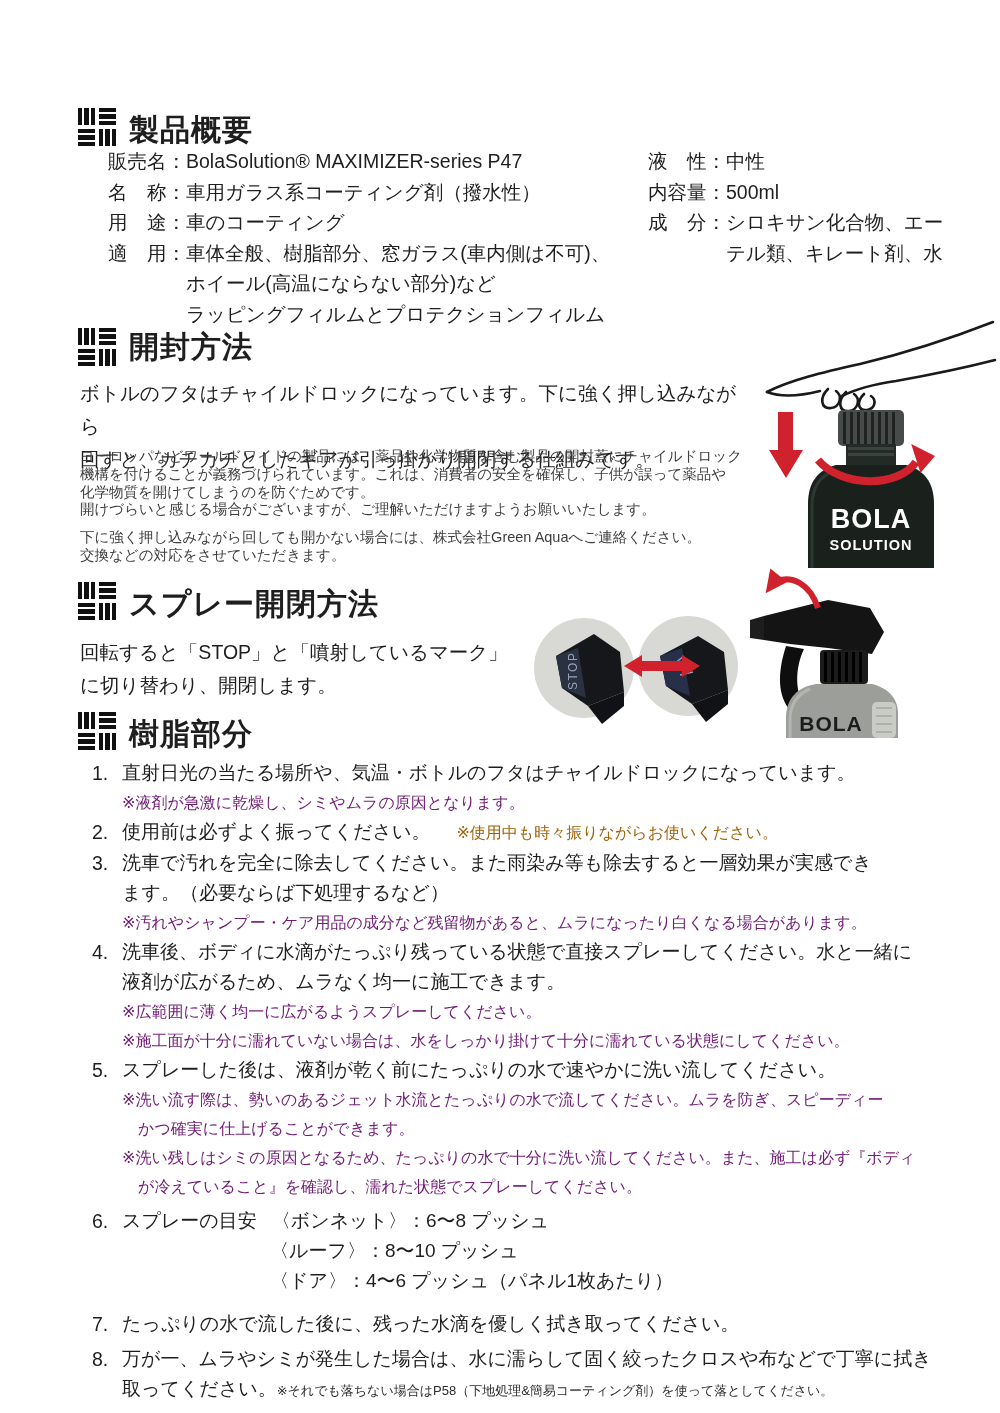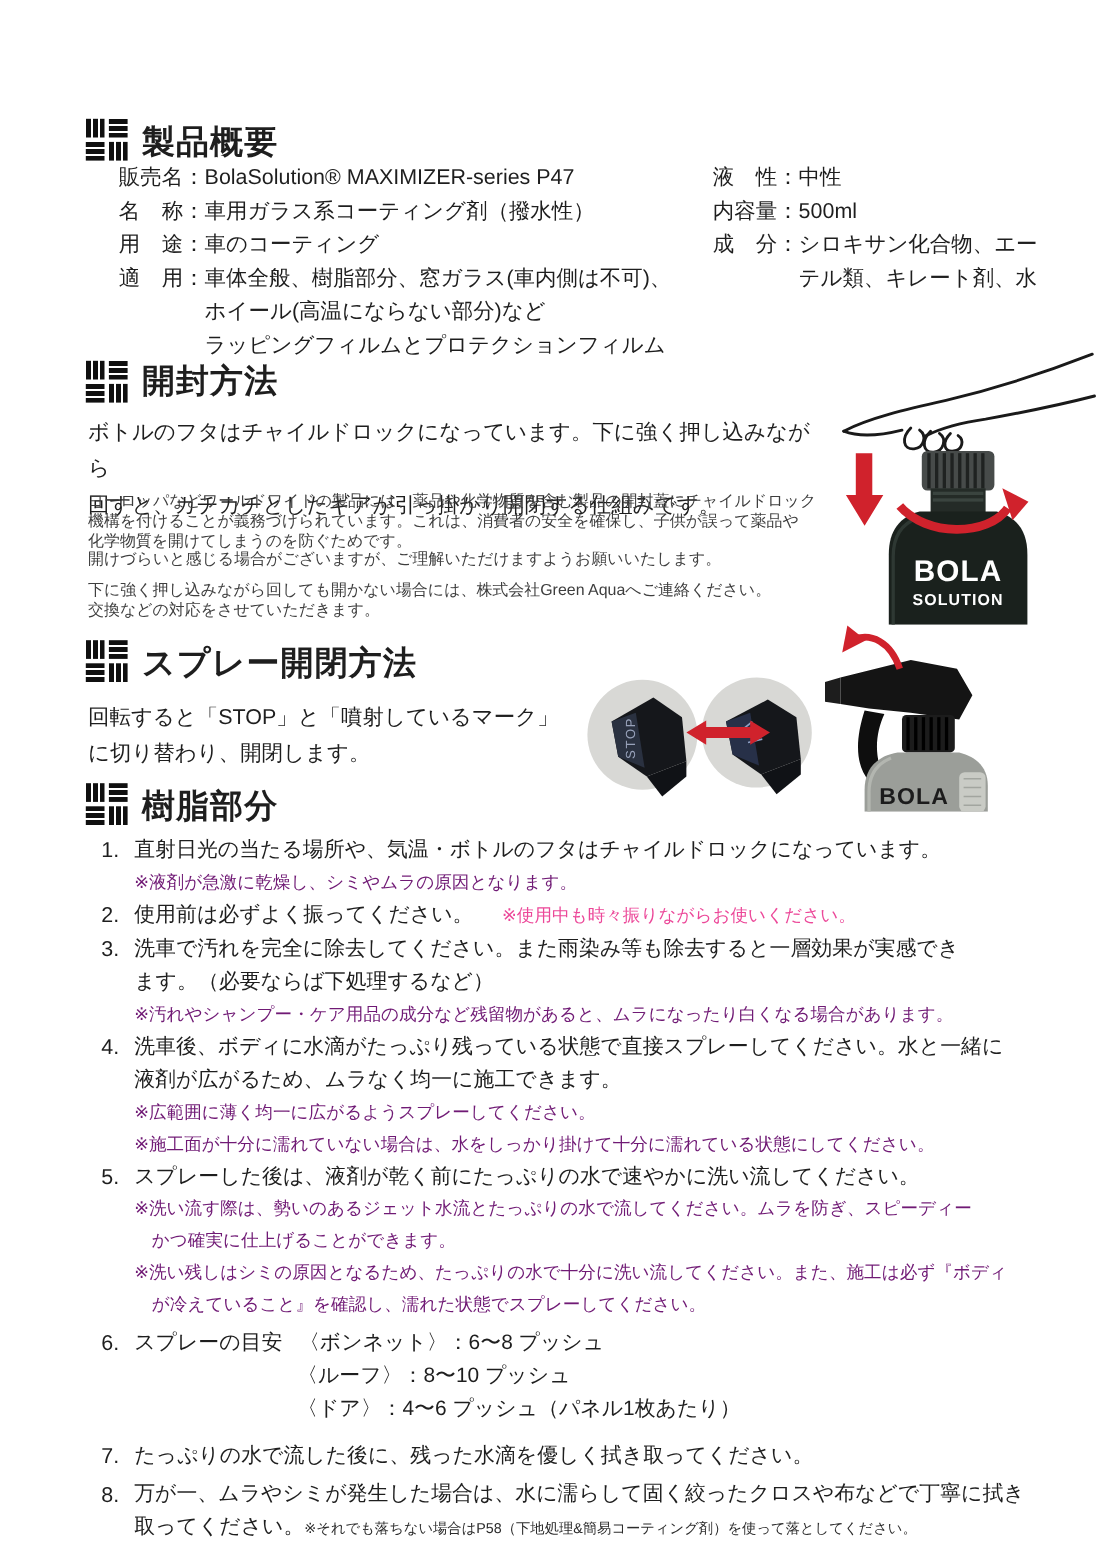--- a/index.html
+++ b/index.html
@@ -33,21 +33,21 @@
   .para { position:absolute; font-size:19.5px; line-height:33px; white-space:pre-line; }
   .fine { position:absolute; font-size:14.5px; line-height:17.8px; white-space:pre-line; color:#3e3e3e; }
 
   
   .usage-list { position:absolute; top:758px; left:92px; width:888px; }
   .item { display:flex; }
   .item-num { flex:0 0 30px; font-size:19.5px; line-height:30px; }
   .item-body { flex:1; font-size:19px; line-height:30px; }
   .item-text { white-space:pre-line; }
   .note { font-size:16px; line-height:29px; color:#701a75; padding-left:1em; text-indent:-1em; white-space:pre-line; }
-  .inline-note { font-size:16px; margin-left:26px; color:#ec4899; }
+  .inline-note { font-size:16px; margin-left:26px; color:#a16207; }
   .tail-note { font-size:13px; color:#2c2c2c; }
   .sub0 { margin-left:15px; white-space:pre; }
   .subline { padding-left:148px; white-space:pre; }
   .mt1 { margin-top:5px; } .mt2 { margin-top:13px; }
 
   
   .fig { position:absolute; }
   svg text { font-family:"Liberation Sans","DejaVu Sans",sans-serif; }
 </style>
 </head>

